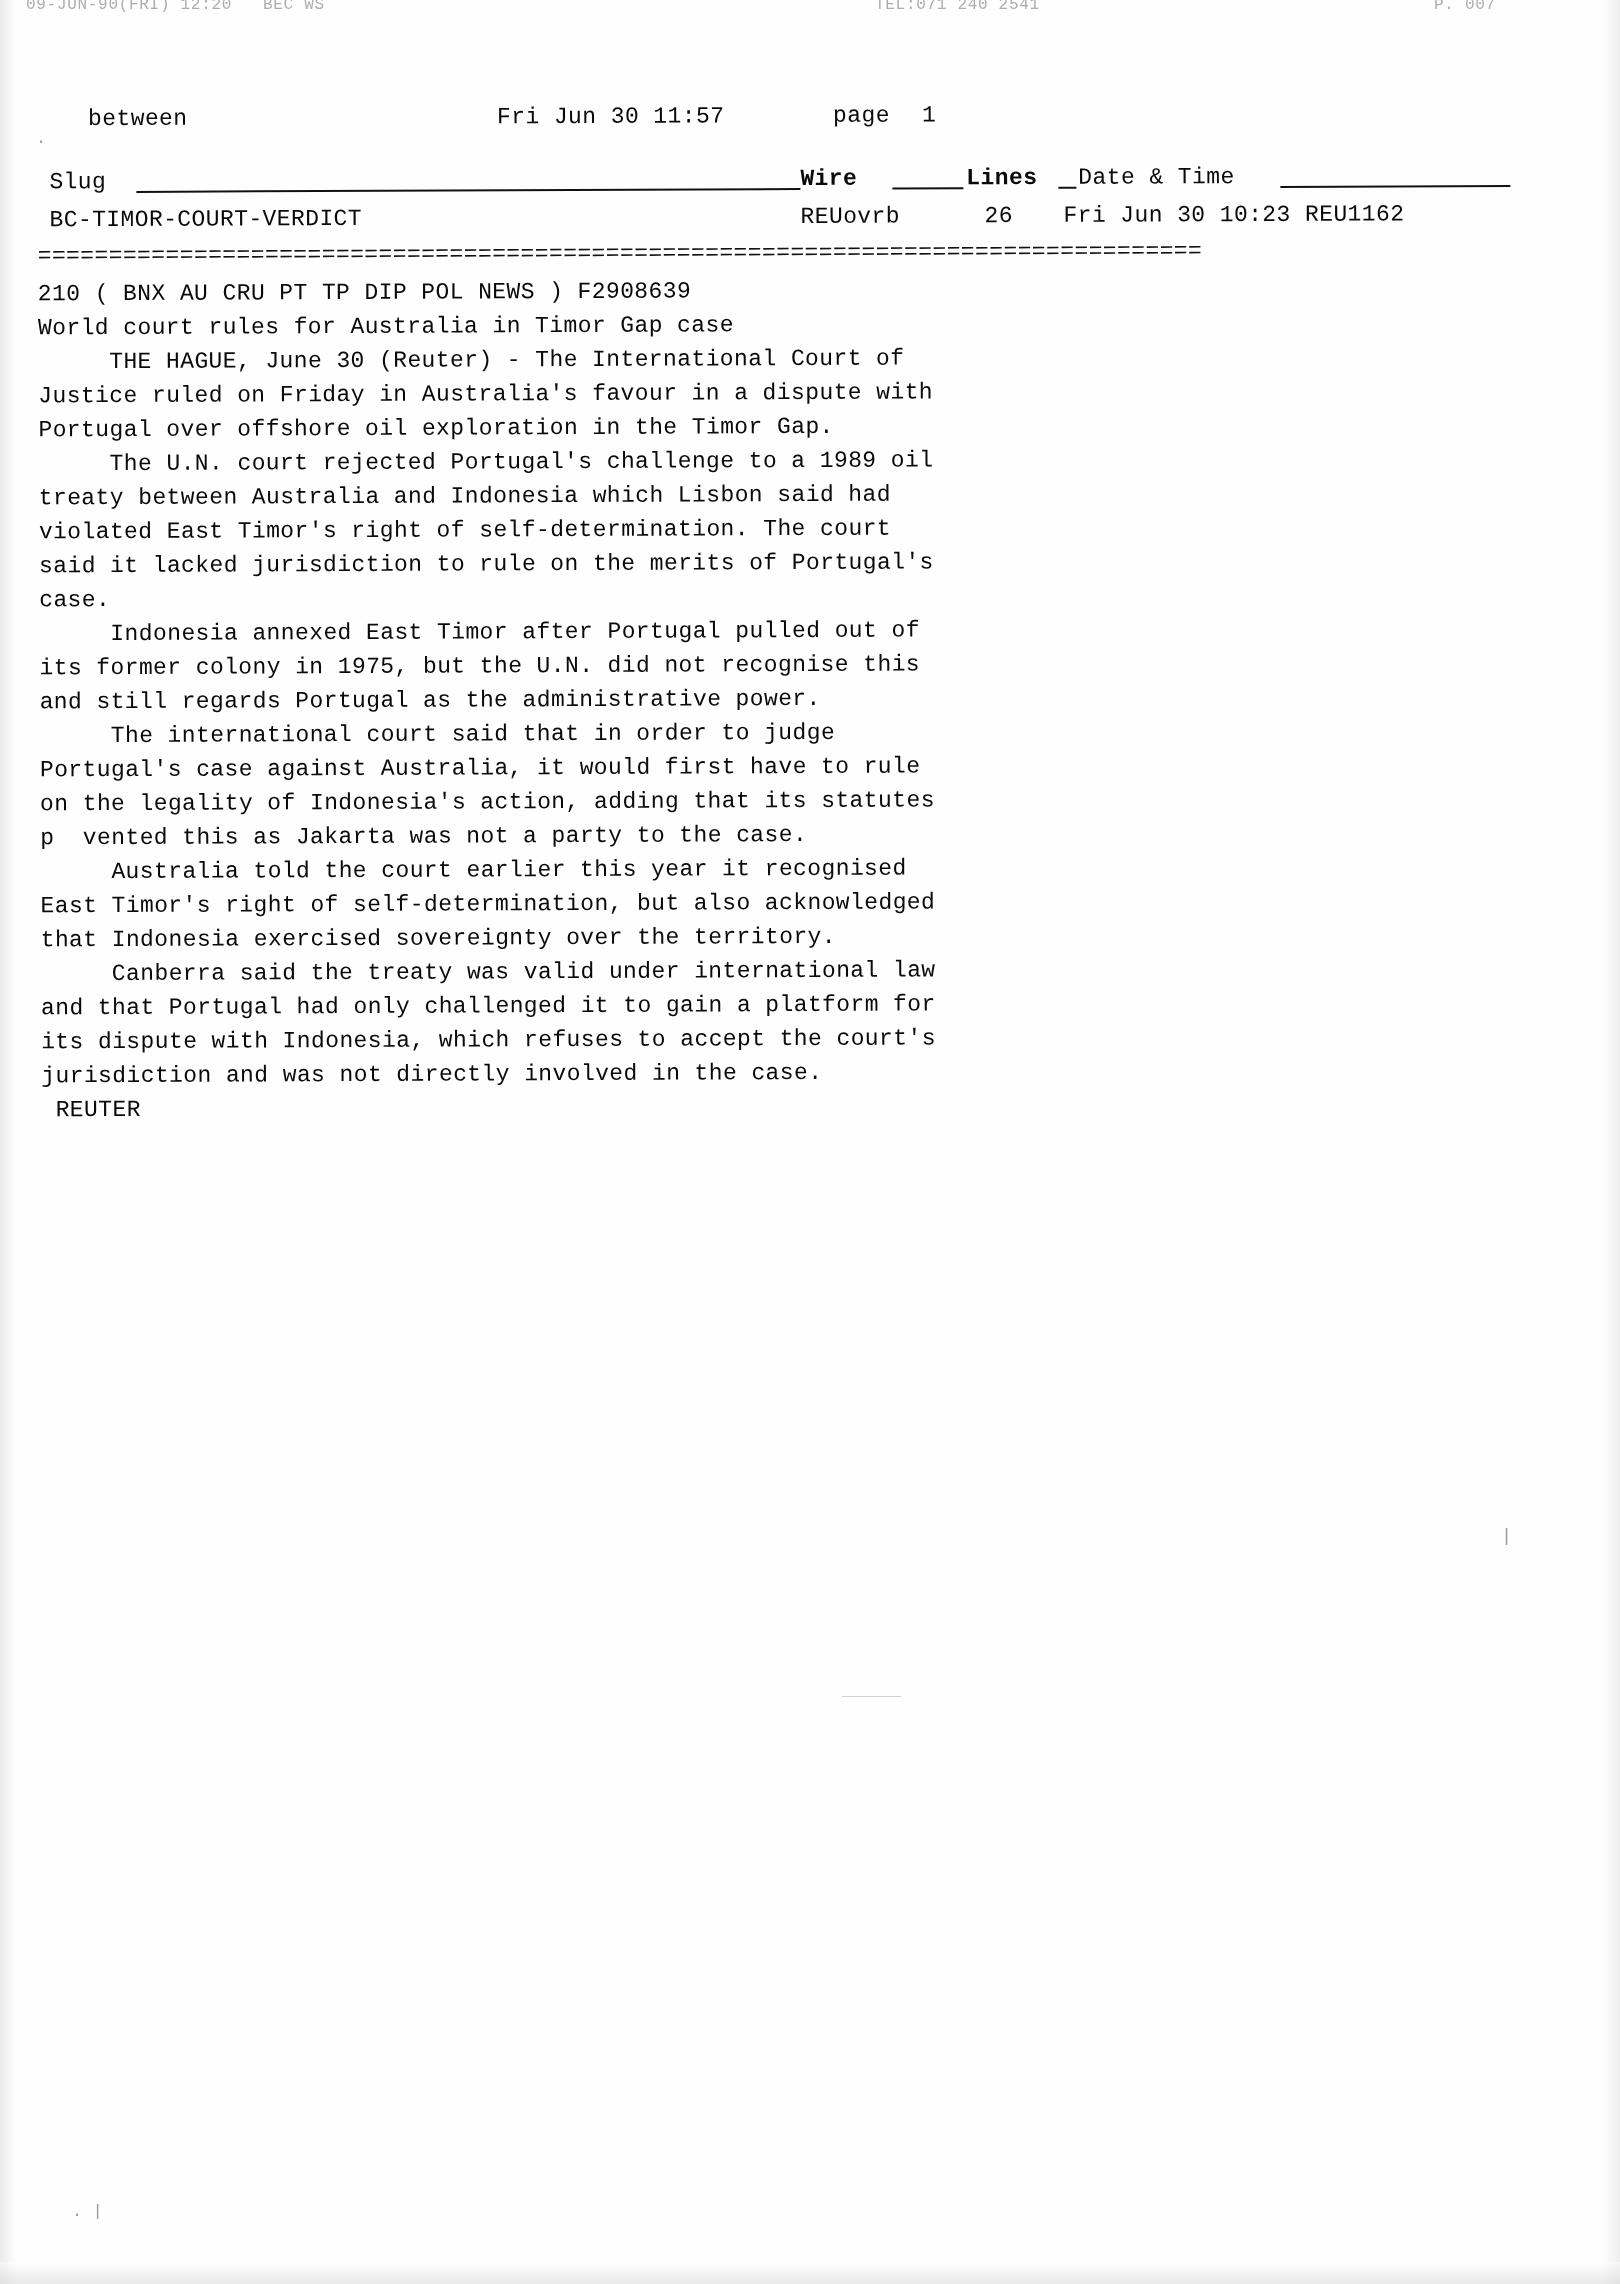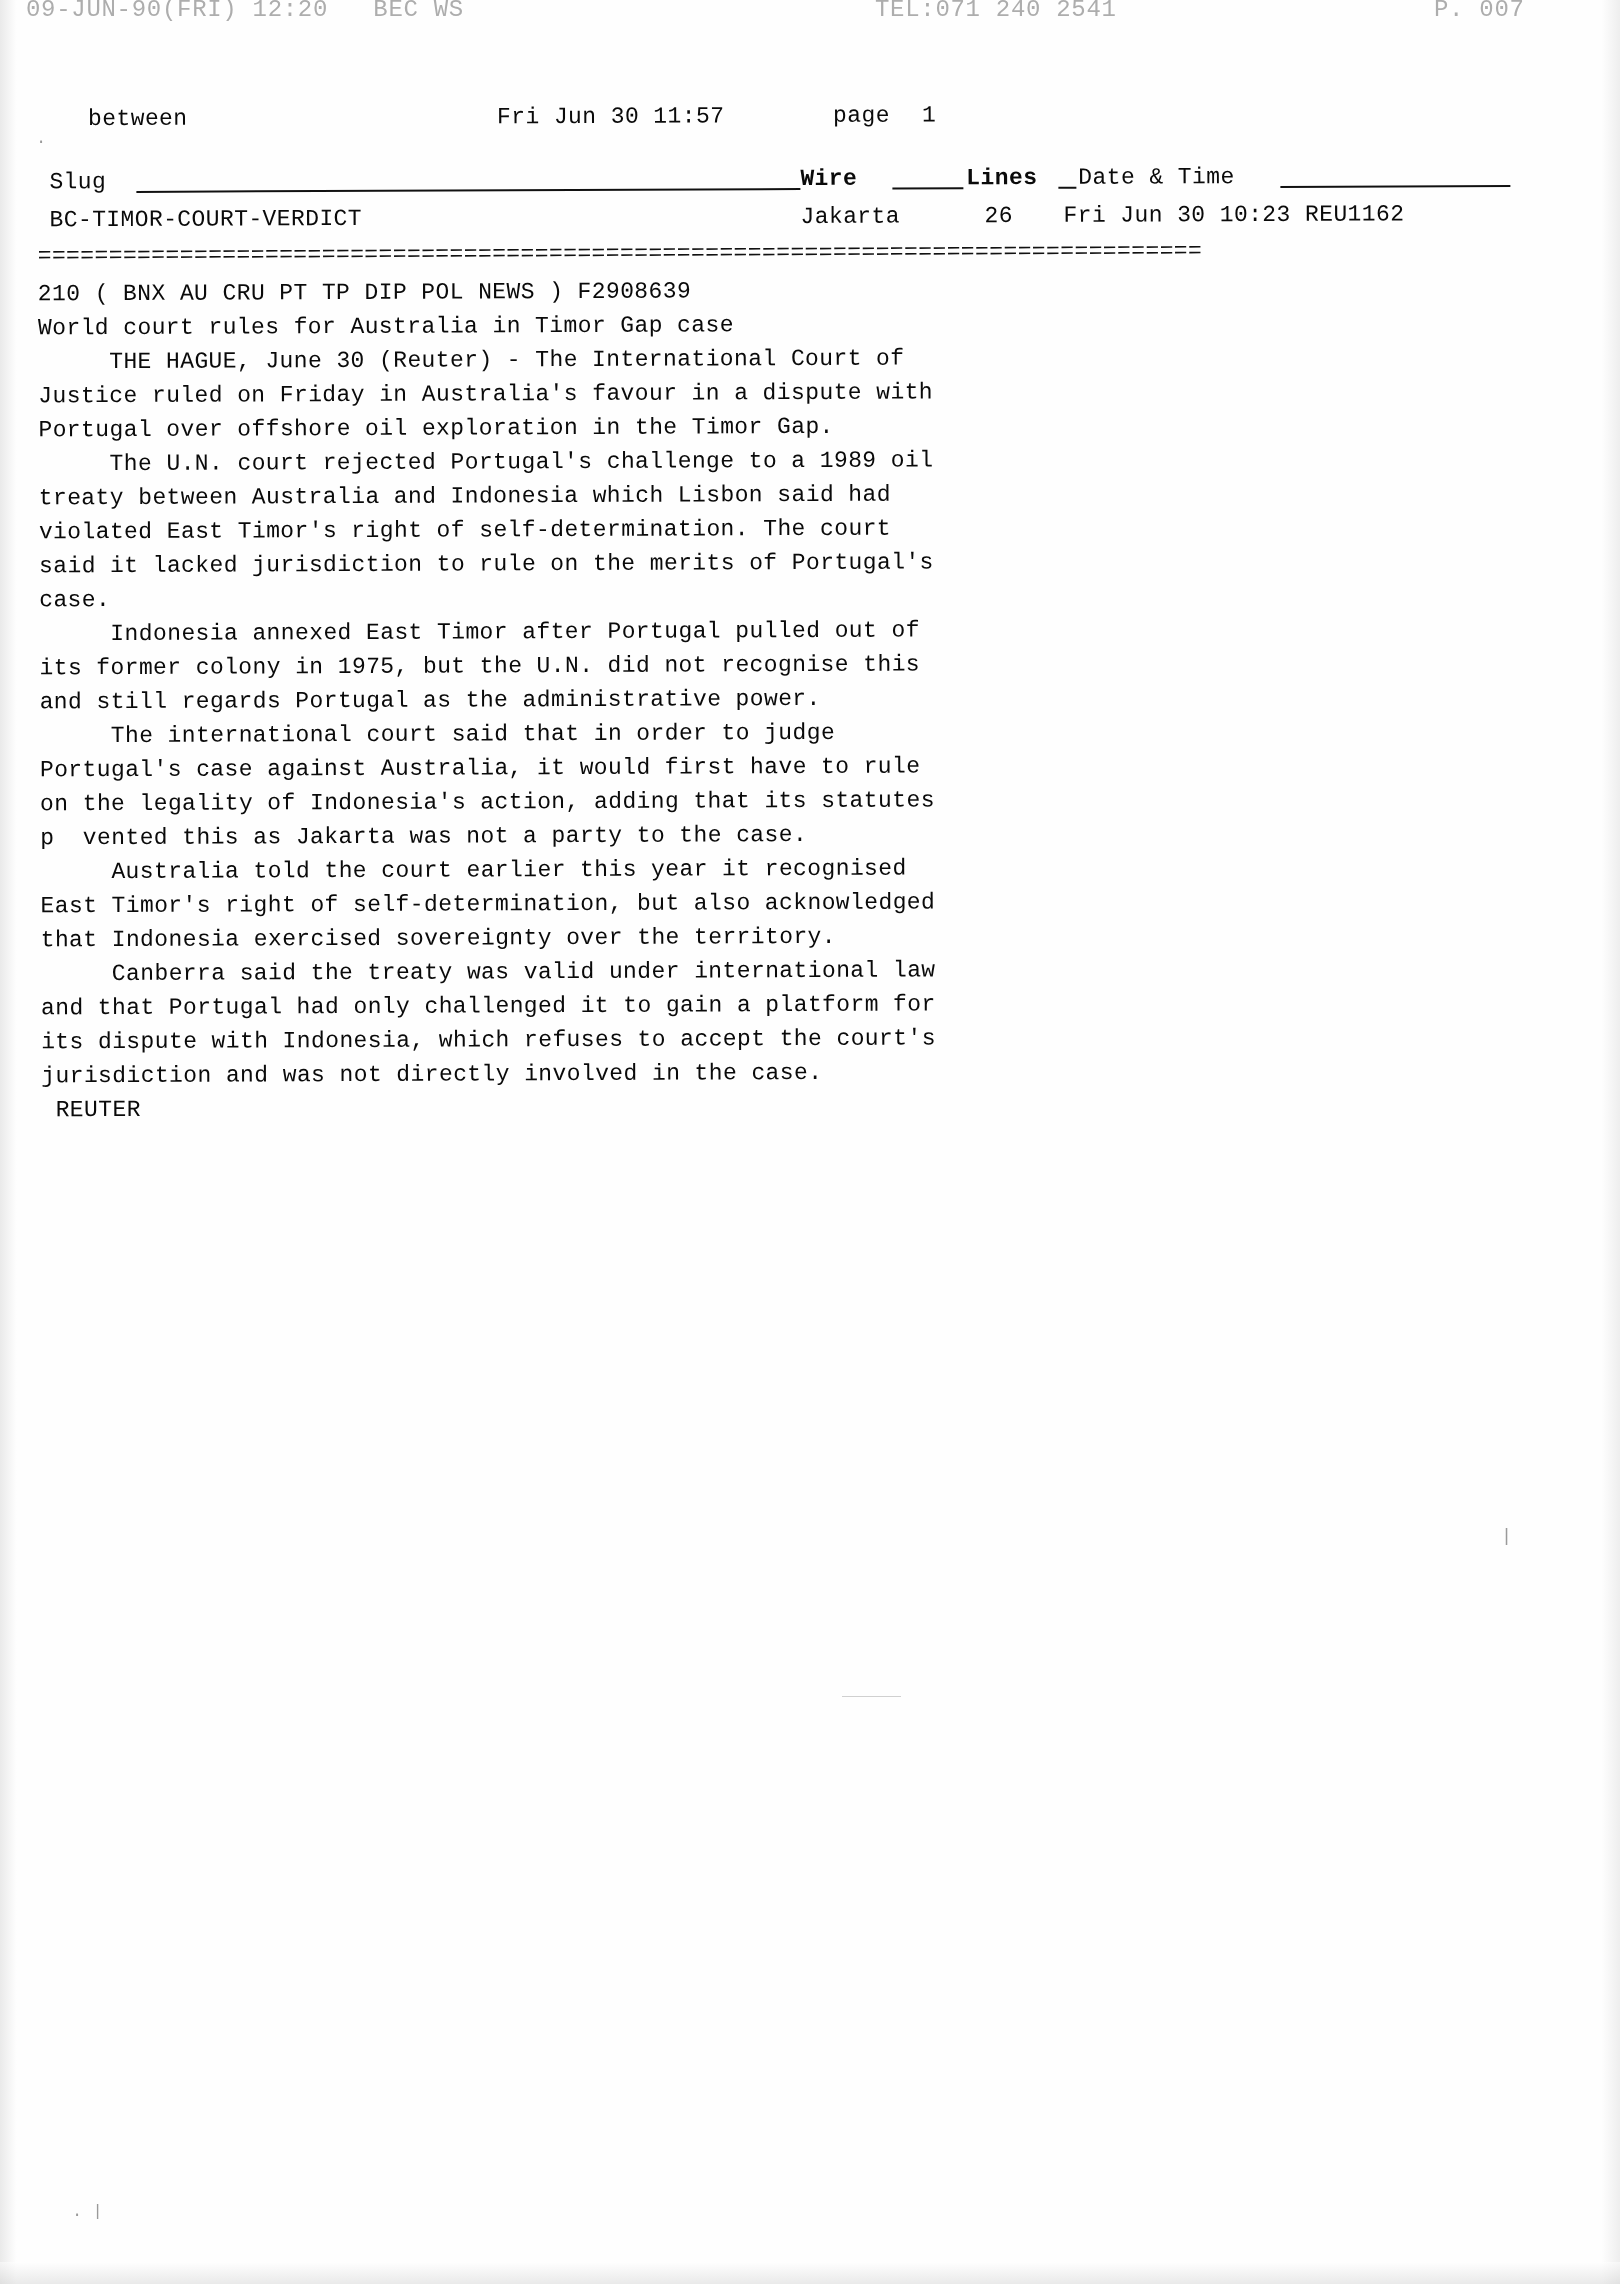--- a/index.html
+++ b/index.html
@@ -48,21 +48,21 @@
   }
 
   
   .fax-strip {
     position: absolute;
     top: 0px;
     left: 0;
     width: 1621px;
     height: 29px;
     color: #8e8e8e;
-    font-size: 24px;
+    font-size: 16px;
     letter-spacing: 0.7px;
     opacity: .72;
   }
   .fax-strip span { position: absolute; white-space: pre; top: -4px; }
   .fax-from   { left: 26px; }
   .fax-tel    { left: 875px; }
   .fax-page   { left: 1434px; }
 
   
   .doc {
@@ -207,21 +207,21 @@
       <span class="cell h-wire">Wire</span>
       <span class="h-wire-rule"></span>
       <span class="cell h-lines">Lines</span>
       <span class="h-lines-rule"></span>
       <span class="cell h-datetime">Date &amp; Time</span>
       <span class="h-datetime-rule"></span>
     </div>
 
     <div class="row-values mono">
       <span class="cell v-slug">BC-TIMOR-COURT-VERDICT</span>
-      <span class="cell v-wire">Jakarta</span>
+      <span class="cell v-wire">REUovrb</span>
       <span class="cell v-lines">26</span>
       <span class="cell v-datetime">Fri Jun 30 10:23 REU1162</span>
     </div>
 
     <div class="rule-eq">==================================================================================</div>
 
     <div class="body-block">
       <div class="line">210 ( BNX AU CRU PT TP DIP POL NEWS ) F2908639</div>
       <div class="line">World court rules for Australia in Timor Gap case</div>
       <div id="story-lines">

